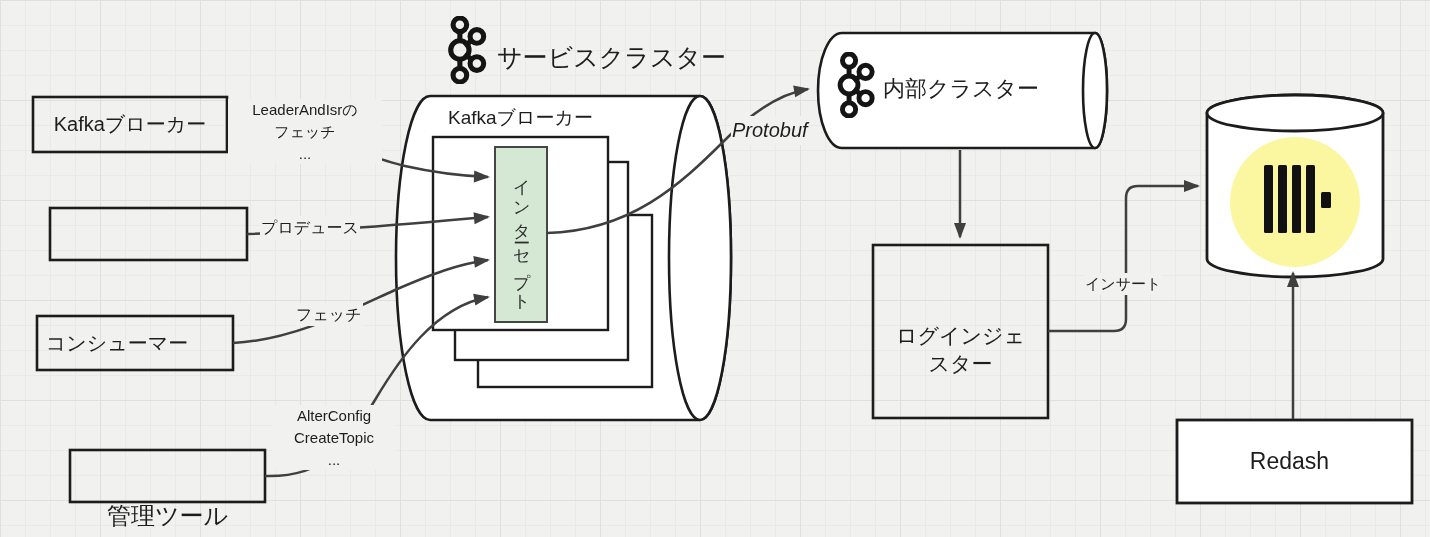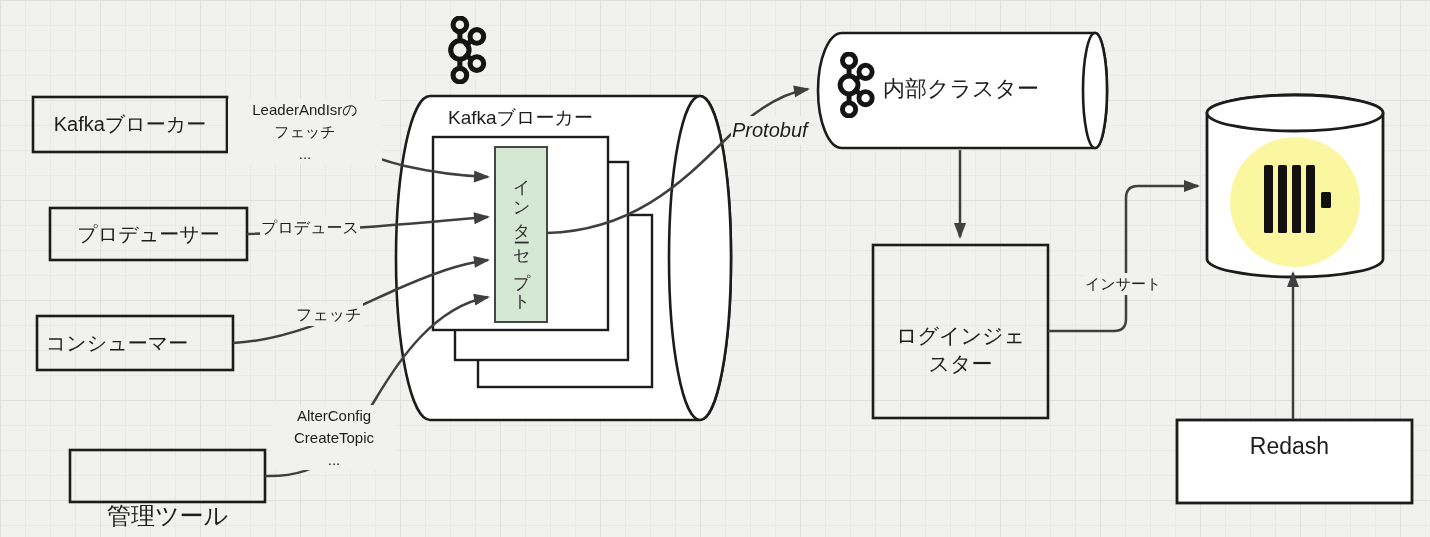--- a/index.html
+++ b/index.html
@@ -115,39 +115,39 @@
       <path marker-end="url(#arrow)" d="M 265,476 C 330,478 350,440 375,400 C 400,358 435,307 488,297"></path>
       <path marker-end="url(#arrow)" d="M 547,233 C 630,231 680,185 725,140 C 758,106 785,93 808,89"></path>
       <path marker-end="url(#arrow)" d="M 960,150 L 960,237"></path>
       <path marker-end="url(#arrow)" d="M 1048,331 L 1114,331 Q 1126,331 1126,319 L 1126,198 Q 1126,186 1138,186 L 1198,186"></path>
       <path marker-end="url(#arrow)" d="M 1293,419 L 1293,273"></path>
     </g>
   </svg>
 
   <div class="lbl boxlbl" style="left:33px;top:97px;width:194px;height:55px;font-size:20px;">Kafkaブローカー</div>
 
-  <div class="lbl boxlbl" style="left:50px;top:208px;width:197px;height:52px;font-size:20px;">プロデューサー</div>
 
   <div class="lbl boxlbl" style="left:37px;top:316px;width:160px;height:54px;font-size:20px;">コンシューマー</div>
 
   <div class="lbl boxlbl" style="left:70px;top:450px;width:195px;height:52px;font-size:24px;margin-top:40px;">管理ツール</div>
 
+  <div class="lbl" style="left:497px;top:41px;font-size:25px;white-space:nowrap;">サービスクラスター</div>
 
   <div class="lbl" style="left:433px;top:105px;width:175px;font-size:19px;">Kafkaブローカー</div>
 
   <div class="lbl vtext" style="left:495px;top:150px;width:52px;height:170px;">
     <span>インターセプト</span>
   </div>
 
   <div class="lbl" style="left:883px;top:74px;font-size:22px;white-space:nowrap;">内部クラスター</div>
 
   <div class="lbl boxlbl" style="left:873px;top:245px;width:175px;height:210px;font-size:21px;">ログインジェ
 スター</div>
 
-  <div class="lbl boxlbl" style="left:1177px;top:405px;width:225px;height:83px;font-size:23px;">Redash</div>
+  <div class="lbl boxlbl" style="left:1177px;top:420px;width:225px;height:83px;font-size:23px;">Redash</div>
 
   <div class="lbl edge-lbl" style="left:228px;top:99px;width:152px;font-size:15px;">LeaderAndIsrの
 フェッチ
 ...</div>
 
   <div class="lbl edge-lbl" style="left:260px;top:216px;font-size:16px;white-space:nowrap;">プロデュース</div>
 
   <div class="lbl edge-lbl" style="left:295px;top:303px;font-size:16px;white-space:nowrap;">フェッチ</div>
 
   <div class="lbl edge-lbl" style="left:273px;top:405px;width:120px;font-size:15px;">AlterConfig

